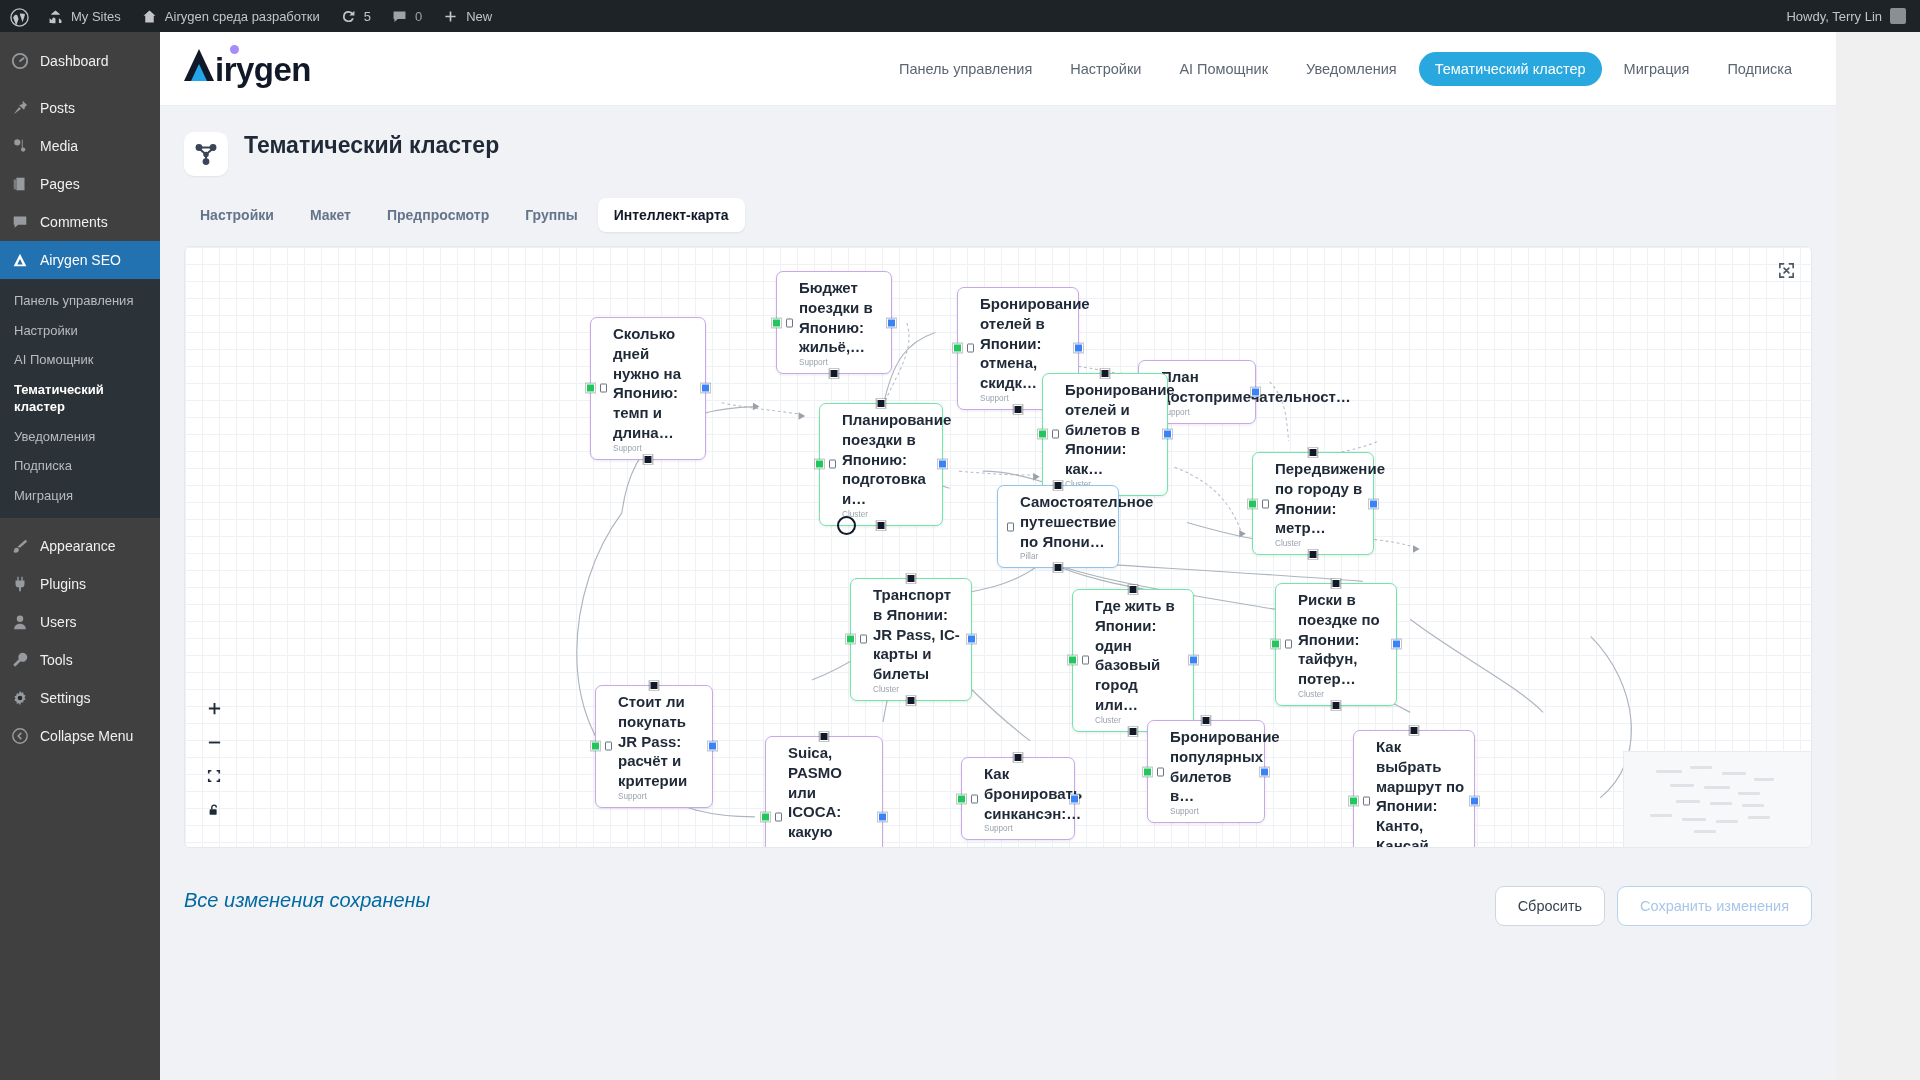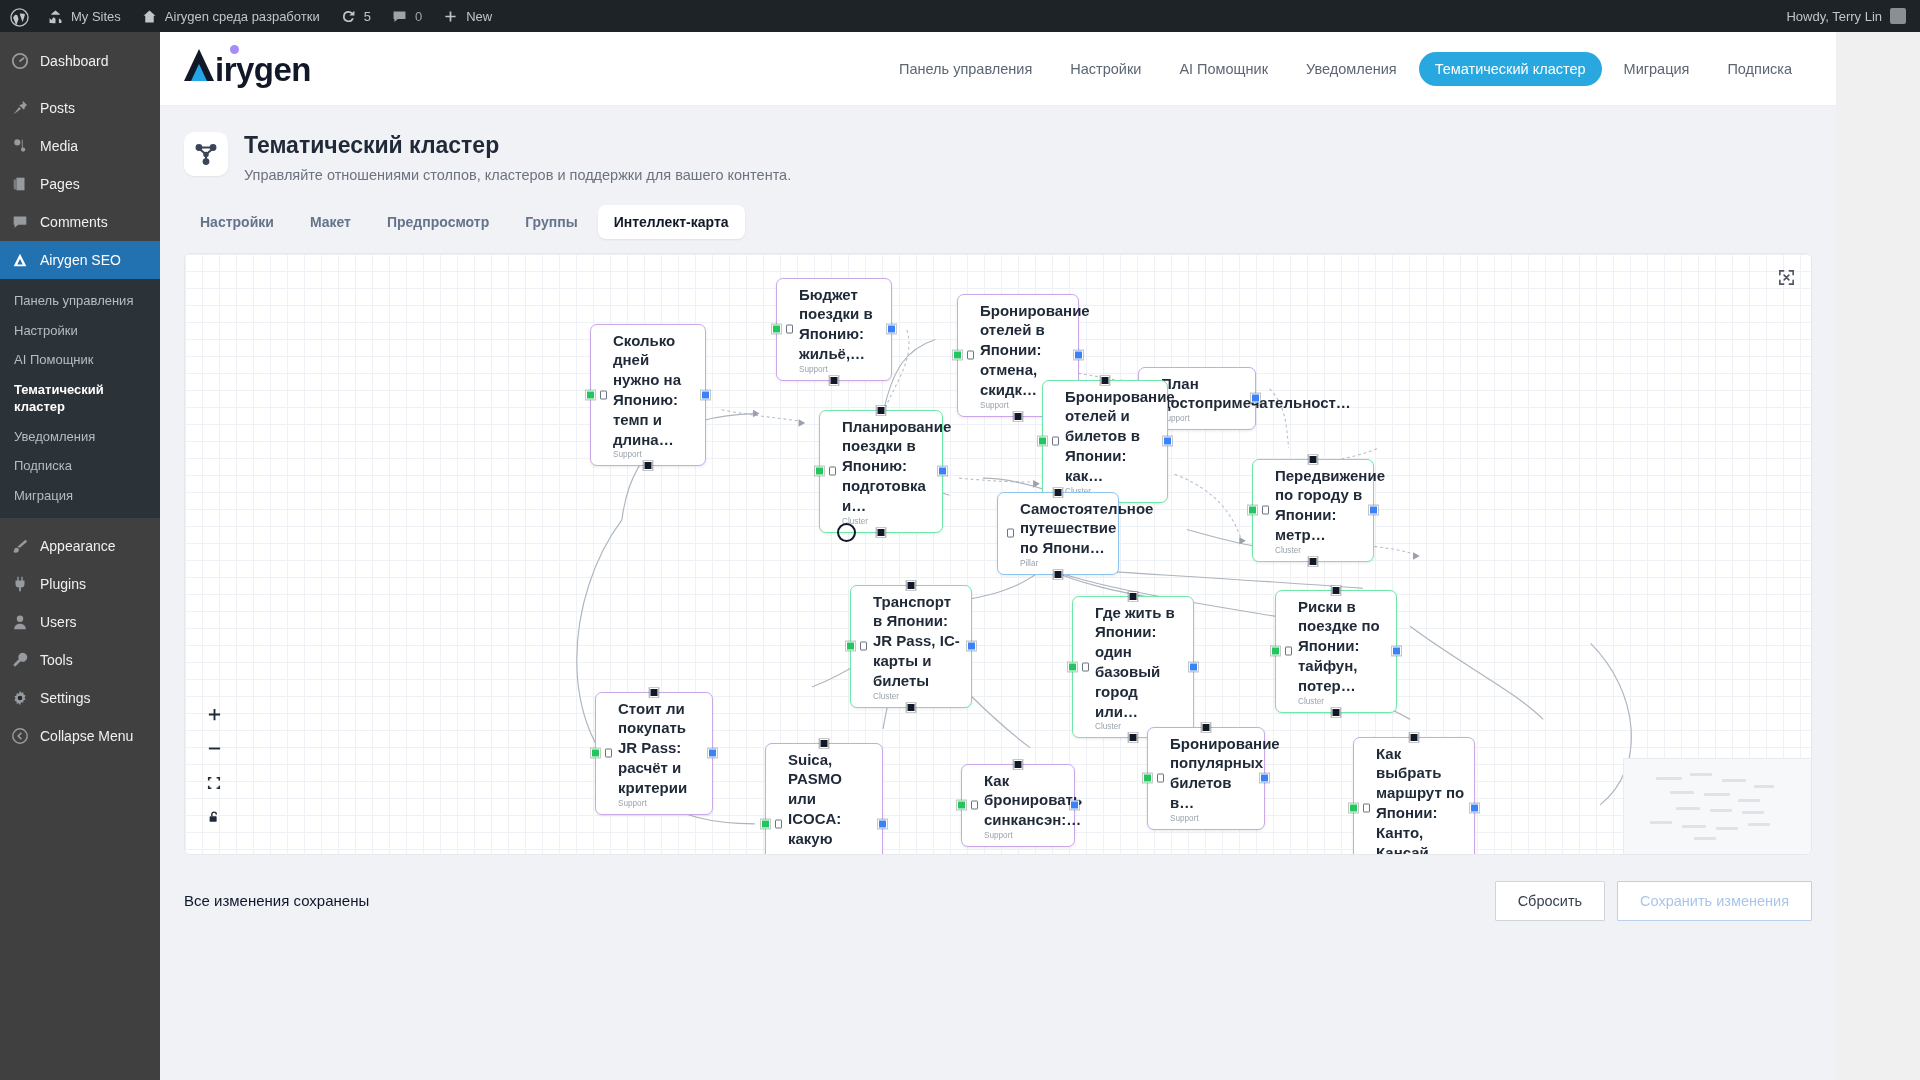--- a/index.html
+++ b/index.html
@@ -128,25 +128,25 @@
   .cv-btn { width: 18px; height: 18px; display: flex; align-items: center; justify-content: center; color: #1f2937; font-size: 17px; }
   .cv-expand { position: absolute; right: 14px; top: 14px; width: 20px; height: 20px; color: #4b5563; }
   .minimap {
     position: absolute; right: 0; bottom: 0; width: 188px; height: 96px;
     background: #f7f8fa; border-top: 1px solid #e8ebef; border-left: 1px solid #e8ebef;
   }
   .mm-b { position: absolute; background: #dfe3e8; border-radius: 1px; height: 3px; }
 
   
   .footer { display: flex; align-items: center; padding: 26px 24px 0 24px; }
-  .saved-text { font-size: 15px; color: #0f172a; }
+  .saved-text { font-size: 20px; color: #0369a1; font-style: italic; }
   .f-btns { margin-left: auto; display: flex; gap: 12px; }
   .btn {
-    font-size: 14.5px; padding: 11px 22px; border-radius: 1px;
-    border: 1px solid #cfd6de; background: #fff; color: #374151; white-space: nowrap;
+    font-size: 14.5px; padding: 11px 22px; border-radius: 9px;
+    border: 1px solid #cfd6de; background: #fff; color: #374151; white-space: nowrap; margin-top: 12px;
   }
   .btn.primary { color: #a9c5e8; border-color: #b9d3ee; background: #fff; }
 </style>
 </head>
 <body>
 
 <div id="wp-adminbar">
   <div class="ab-item">
     <span class="ab-ico">
       <svg width="19" height="19" viewBox="0 0 20 20">
@@ -354,21 +354,20 @@
       <svg width="26" height="26" viewBox="0 0 24 24" fill="none" stroke="#3b4559" stroke-width="1.9" stroke-linecap="round">
         <circle cx="5.5" cy="6" r="2.2" fill="#3b4559"></circle>
           <circle cx="18.5" cy="6" r="2.2" fill="#3b4559"></circle>
         <circle cx="12" cy="19" r="2.2" fill="#3b4559"></circle>
           <circle cx="12" cy="12.5" r="1.6" fill="#3b4559"></circle>
         <path d="M7.6 6h8.8M6.6 7.8L11 11.6M17.4 7.8L13 11.6M12 14.2v2.6"></path>
       </svg>
     </div>
     <div>
       <div class="page-title">Тематический кластер</div>
-      <div class="page-sub">Управляйте отношениями столпов, кластеров и поддержки для вашего контента.</div>
     </div>
   </div>
 
   <div class="tabs">
     <div class="tab">Настройки</div>
     <div class="tab">Макет</div>
     <div class="tab">Предпросмотр</div>
     <div class="tab">Группы</div>
     <div class="tab active">Интеллект-карта</div>
   </div>

